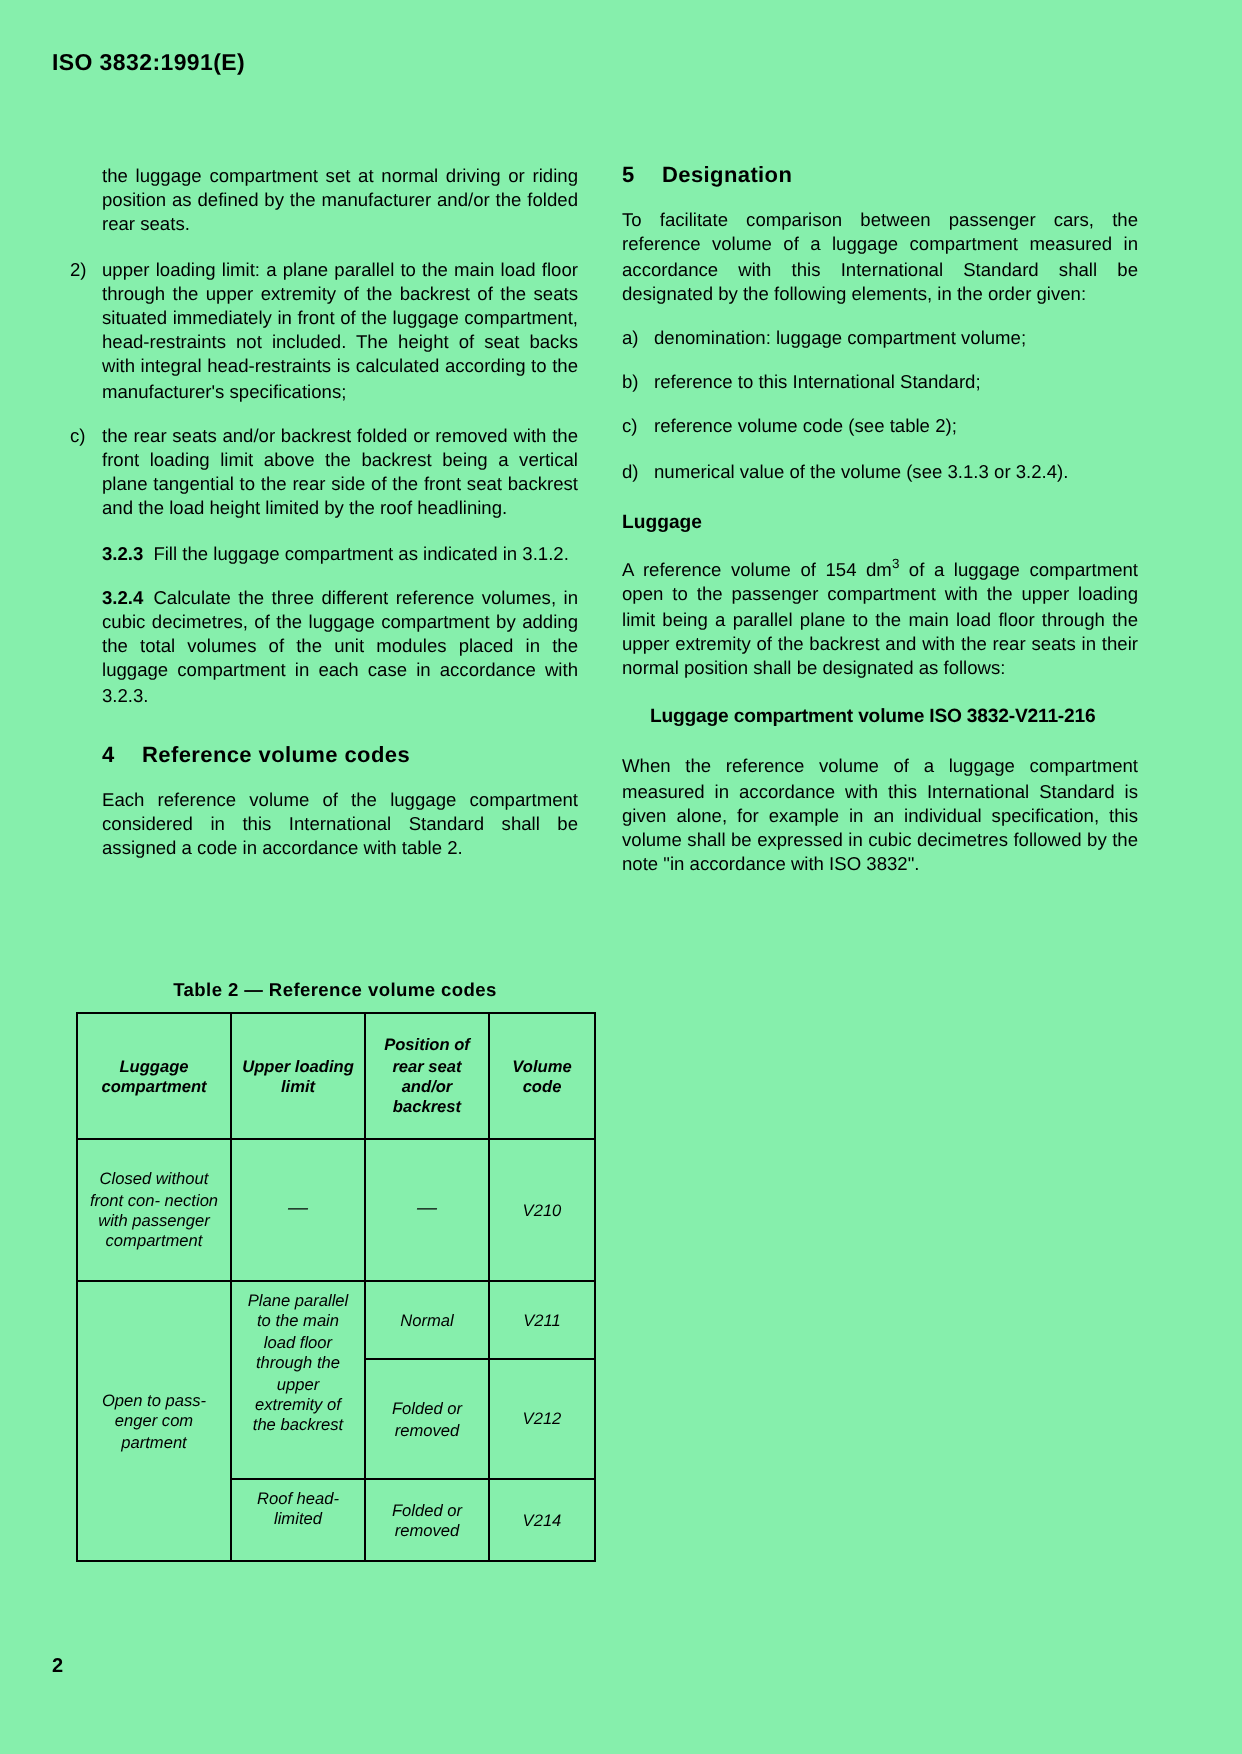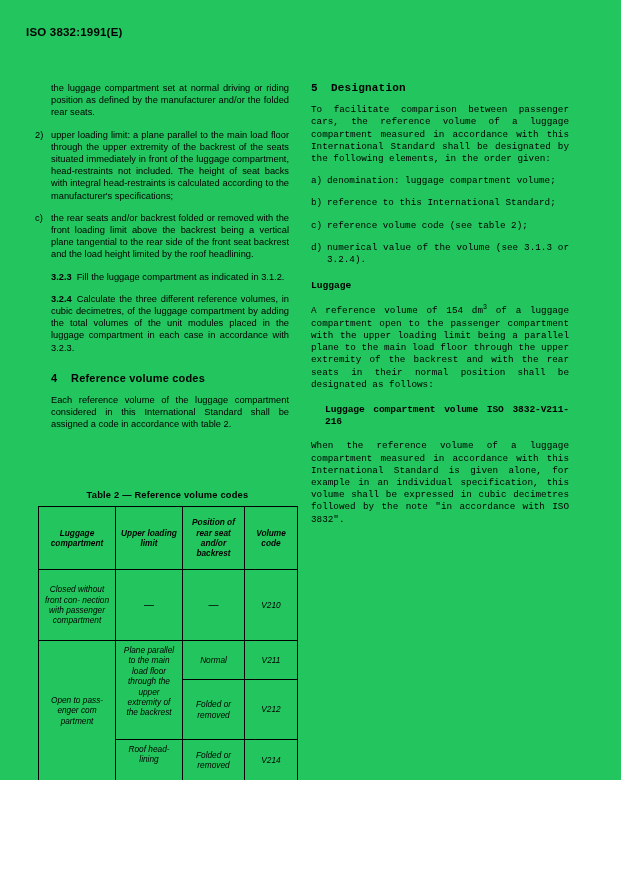--- a/index.html
+++ b/index.html
@@ -7,22 +7,22 @@
     padding: 0;
     background: #ffffff;
   }
   body {
     font-family: "Liberation Sans", sans-serif;
     color: #000000;
   }
   #page {
     position: relative;
     width: 621px;
-    height: 780px;
-    background: #22c55e;
+    height: 877px;
+    background: #86efac;
     overflow: hidden;
   }
 
   
   .doc-header {
     position: absolute;
     left: 26px;
     top: 26px;
     font-size: 11.5px;
     font-weight: bold;
@@ -33,21 +33,21 @@
   .col {
     position: absolute;
     top: 82px;
     width: 260px;
     font-size: 9.3px;
     line-height: 12.2px;
     text-align: justify;
     text-justify: inter-word;
   }
   .col-left  { left: 51px; width: 238px; }
-  .col-right { left: 311px; width: 258px; font-family: Liberation Mono, monospace; }
+  .col-right { left: 311px; width: 258px; }
 
   p {
     margin: 0 0 10px 0;
   }
 
   
   .hang {
     display: flex;
     margin: 0 0 10px 0;
   }
@@ -255,21 +255,21 @@
           <td class="lbl" rowspan="3">Open to pass- enger com partment</td>
           <td class="txt" rowspan="2" style="vertical-align:top;height:90px;">Plane parallel to the main load floor through the upper extremity of the backrest</td>
           <td>Normal</td>
           <td>V211</td>
         </tr>
         <tr>
           <td>Folded or removed</td>
           <td>V212</td>
         </tr>
         <tr>
-          <td class="txt" style="height:32px;vertical-align:top;">Roof head- lining</td>
+          <td class="txt" style="height:32px;vertical-align:top;">Roof head- limited</td>
           <td>Folded or removed</td>
           <td>V214</td>
         </tr>
       </tbody>
     </table>
   </div>
 
   <div class="page-number">2</div>
 
 </div>

